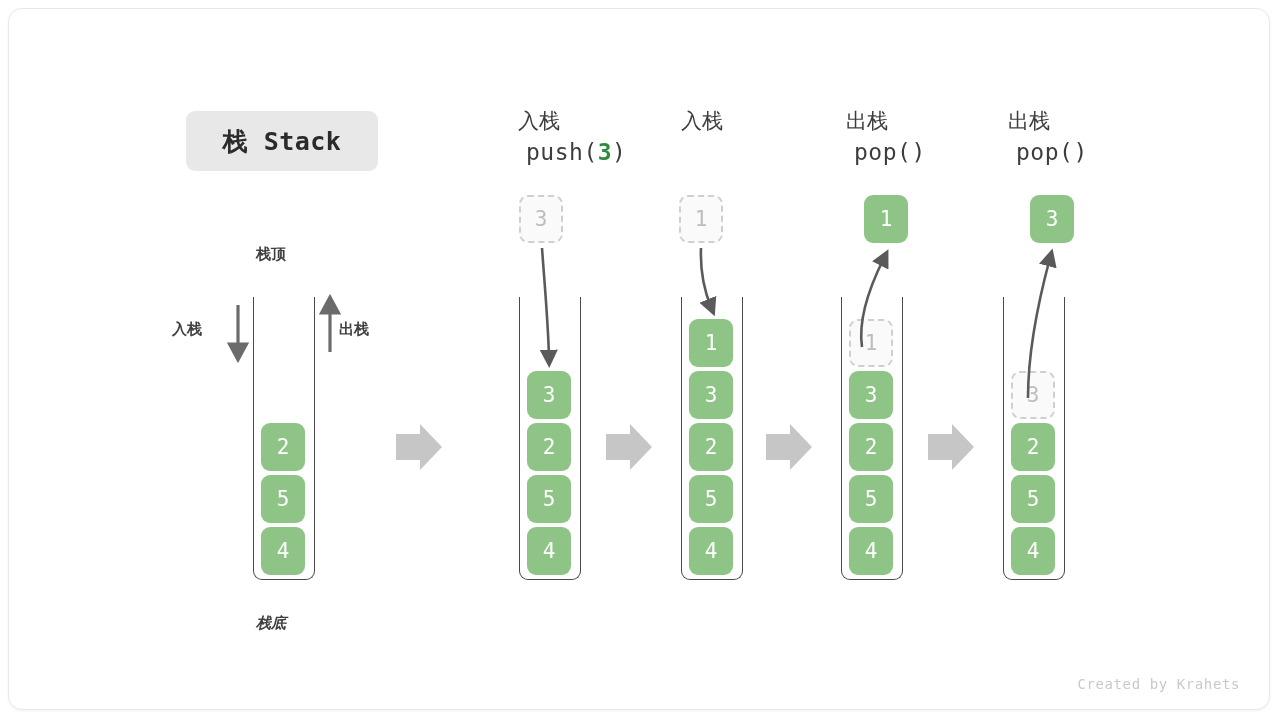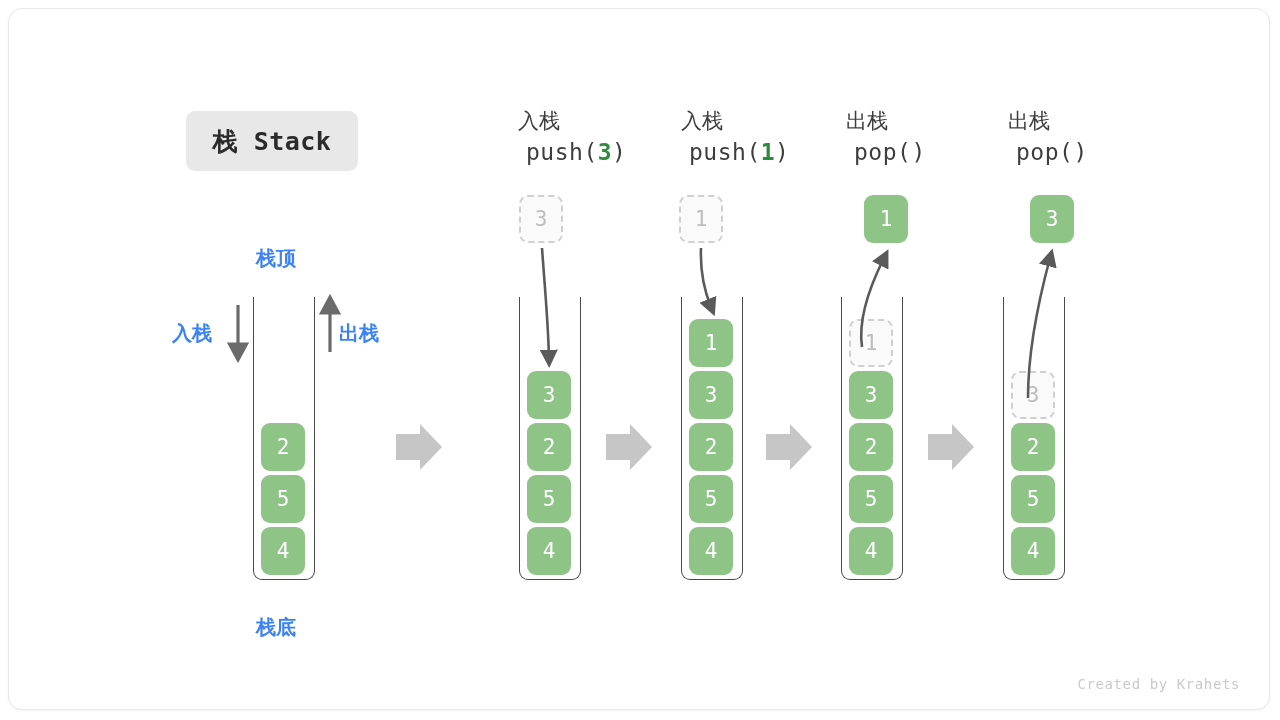--- a/index.html
+++ b/index.html
@@ -27,41 +27,41 @@
     background: #ffffff;
     box-shadow: 0 1px 3px rgba(0,0,0,0.05);
     box-sizing: border-box;
   }
 
   
   #title-chip {
     position: absolute;
     left: 186px;
     top: 111px;
-    width: 172px;
+    width: 192px;
     height: 60px;
     background: #e8e8e8;
     border-radius: 9px;
     display: flex;
     align-items: center;
     justify-content: center;
     font-family: "DejaVu Sans Mono", "Liberation Mono", monospace;
     font-size: 25px;
     font-weight: bold;
     color: #2b2b2b;
     letter-spacing: 0.5px;
   }
 
   
   .cn-label {
     position: absolute;
     font-family: "Liberation Sans", "DejaVu Sans", sans-serif;
-    font-size: 20px;
+    font-size: 15px;
     font-weight: bold;
-    color: #3b82f6;
+    color: #404040;
     white-space: nowrap;
   }
 
   
   .col-head {
     position: absolute;
     top: 106px;
     width: 170px;
     text-align: left;
     white-space: nowrap;
@@ -152,35 +152,34 @@
 
   <div id="title-chip">栈 Stack</div>
 
   <div class="col-head" style="left:518px;">
     <span class="cn">入栈</span>
     <span class="code"><span>push(</span><span class="arg">3</span><span>)</span></span>
   </div>
 
   <div class="col-head" style="left:681px;">
     <span class="cn">入栈</span>
-    <span class="code"><span>push(</span><span class="arg">1</span><span>)</span></span>
   </div>
 
   <div class="col-head" style="left:846px;">
     <span class="cn">出栈</span>
     <span class="code"><span>pop(</span><span class="arg"></span><span>)</span></span>
   </div>
 
   <div class="col-head" style="left:1008px;">
     <span class="cn">出栈</span>
     <span class="code"><span>pop(</span><span class="arg"></span><span>)</span></span>
   </div>
 
   <div class="cn-label" style="left:256px; top:245px;">栈顶</div>
-  <div class="cn-label" style="left:256px; top:614px;">栈底</div>
+  <div class="cn-label" style="left:256px; top:614px;font-style:italic;">栈底</div>
   <div class="cn-label" style="left:172px; top:320px;">入栈</div>
   <div class="cn-label" style="left:339px; top:320px;">出栈</div>
 
   <div class="stack-box" style="left:253px; top:297px; width:62px; height:283px;"></div>
   <div class="cell filled" style="left:261px; top:423px;">2</div>
   <div class="cell filled" style="left:261px; top:475px;">5</div>
   <div class="cell filled" style="left:261px; top:527px;">4</div>
 
   <div class="cell ghost" style="left:519px; top:195px;">3</div>
   <div class="stack-box" style="left:519px; top:297px; width:62px; height:283px;"></div>

